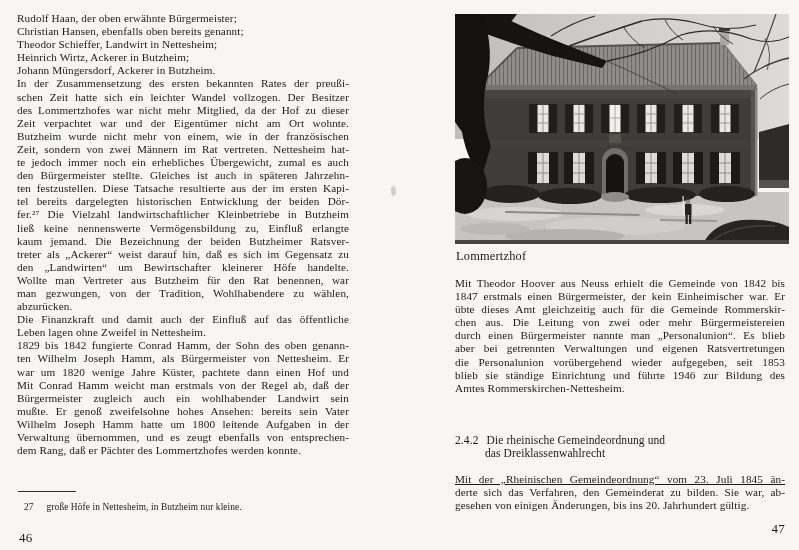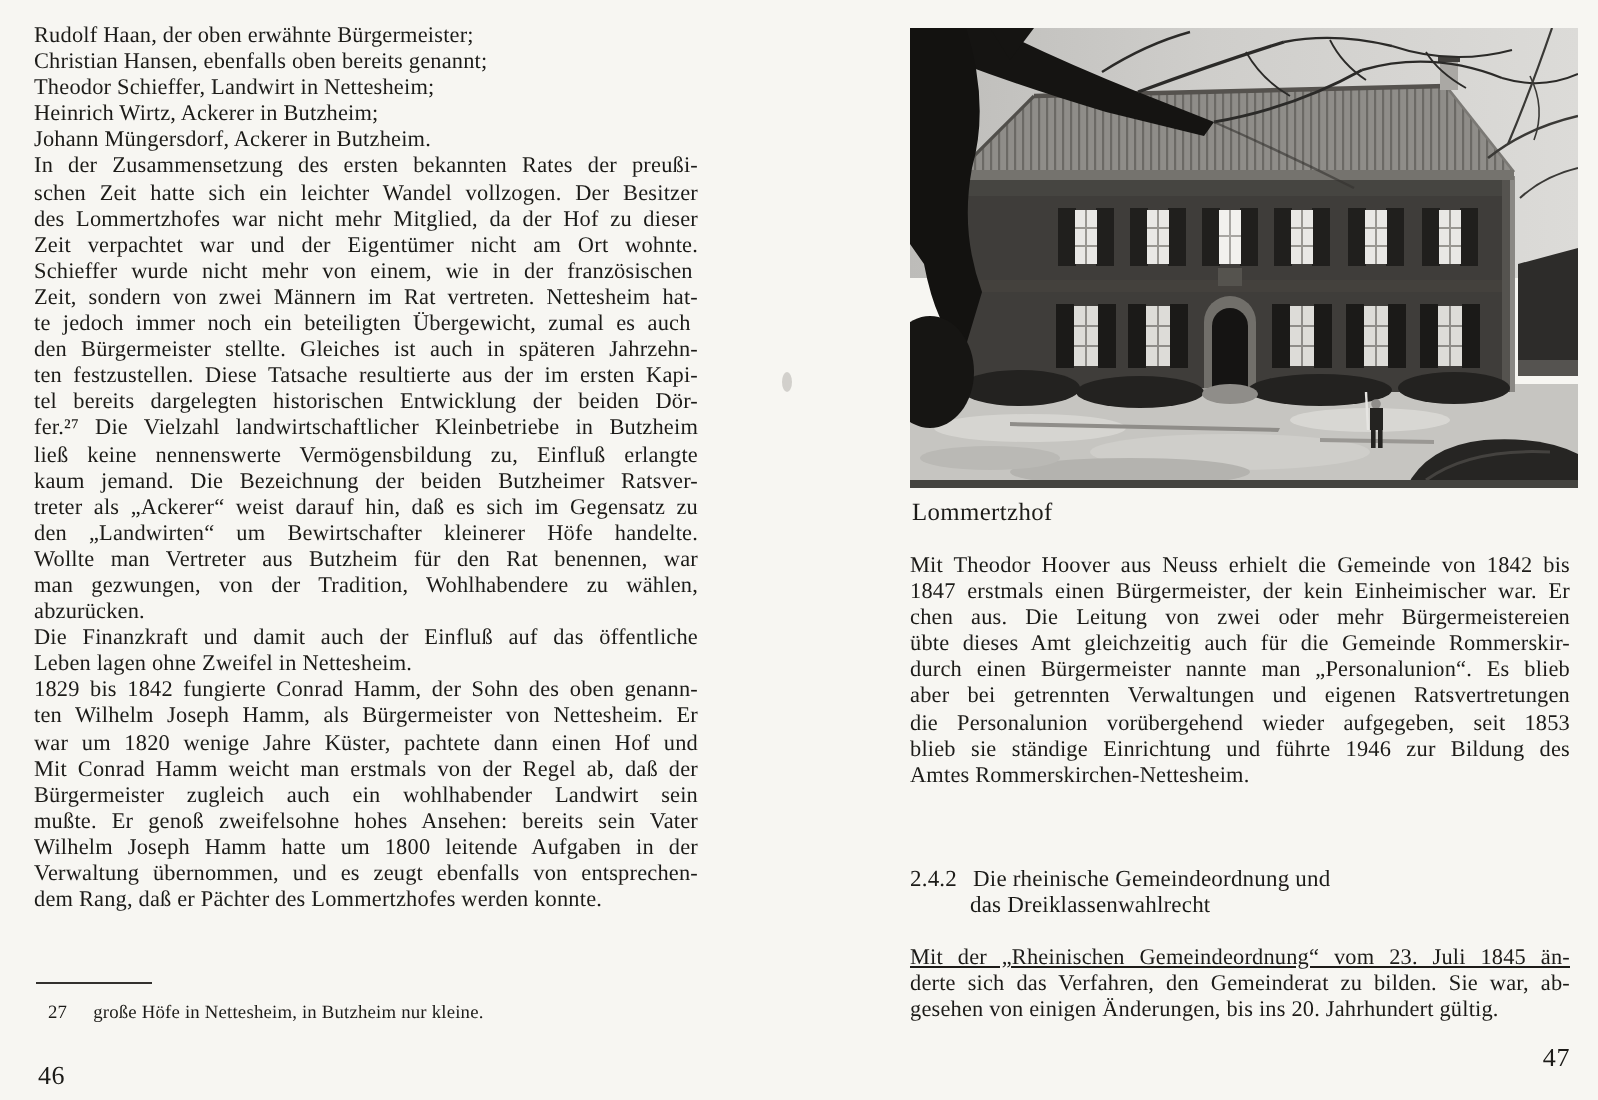--- a/index.html
+++ b/index.html
@@ -40,23 +40,23 @@
   <div class="textcol left-body">
       <div class="line"><span>Rudolf Haan, der oben erwähnte Bürgermeister;</span></div>
       <div class="line"><span>Christian Hansen, ebenfalls oben bereits genannt;</span></div>
       <div class="line"><span>Theodor Schieffer, Landwirt in Nettesheim;</span></div>
       <div class="line"><span>Heinrich Wirtz, Ackerer in Butzheim;</span></div>
       <div class="line"><span>Johann Müngersdorf, Ackerer in Butzheim.</span></div>
       <div class="line j" style="word-spacing: 4.62305px;"><span>In der Zusammensetzung des ersten bekannten Rates der preußi-</span></div>
       <div class="line j" style="word-spacing: 3.98264px;"><span>schen Zeit hatte sich ein leichter Wandel vollzogen. Der Besitzer</span></div>
       <div class="line j" style="word-spacing: 2.90156px;"><span>des Lommertzhofes war nicht mehr Mitglied, da der Hof zu dieser</span></div>
       <div class="line j" style="word-spacing: 5.51215px;"><span>Zeit verpachtet war und der Eigentümer nicht am Ort wohnte.</span></div>
-      <div class="line j" style="word-spacing: 4.03819px;"><span>Schieffer wurde nicht mehr von einem, wie in der französischen</span></div>
+      <div class="line j" style="word-spacing: 4.03819px;"><span>Butzheim wurde nicht mehr von einem, wie in der französischen</span></div>
       <div class="line j" style="word-spacing: 3.07465px;"><span>Zeit, sondern von zwei Männern im Rat vertreten. Nettesheim hat-</span></div>
-      <div class="line j" style="word-spacing: 3.21354px;"><span>te jedoch immer noch ein beteiligten Übergewicht, zumal es auch</span></div>
+      <div class="line j" style="word-spacing: 3.21354px;"><span>te jedoch immer noch ein erhebliches Übergewicht, zumal es auch</span></div>
       <div class="line j" style="word-spacing: 4.1582px;"><span>den Bürgermeister stellte. Gleiches ist auch in späteren Jahrzehn-</span></div>
       <div class="line j" style="word-spacing: 2.81944px;"><span>ten festzustellen. Diese Tatsache resultierte aus der im ersten Kapi-</span></div>
       <div class="line j" style="word-spacing: 5.2567px;"><span>tel bereits dargelegten historischen Entwicklung der beiden Dör-</span></div>
       <div class="line j" style="word-spacing: 5.17448px; text-align: center;"><span>fer.²⁷ Die Vielzahl landwirtschaftlicher Kleinbetriebe in Butzheim</span></div>
       <div class="line j" style="word-spacing: 6.55729px;"><span>ließ keine nennenswerte Vermögensbildung zu, Einfluß erlangte</span></div>
       <div class="line j" style="word-spacing: 5.34375px;"><span>kaum jemand. Die Bezeichnung der beiden Butzheimer Ratsver-</span></div>
       <div class="line j" style="word-spacing: 2.81108px;"><span>treter als „Ackerer“ weist darauf hin, daß es sich im Gegensatz zu</span></div>
       <div class="line j" style="word-spacing: 8.11719px;"><span>den „Landwirten“ um Bewirtschafter kleinerer Höfe handelte.</span></div>
       <div class="line j" style="word-spacing: 5.28993px;"><span>Wollte man Vertreter aus Butzheim für den Rat benennen, war</span></div>
       <div class="line j" style="word-spacing: 6.18973px;"><span>man gezwungen, von der Tradition, Wohlhabendere zu wählen,</span></div>
@@ -254,22 +254,22 @@
         <path d="M152,47 Q186,62 222,80" stroke="#34322f" stroke-width="1.2" fill="none" opacity="0.6"></path>
       </g>
     </svg>
   </div>
 
   <div class="caption">Lommertzhof</div>
 
   <div class="textcol para1">
       <div class="line j" style="word-spacing: 2.57187px;"><span>Mit Theodor Hoover aus Neuss erhielt die Gemeinde von 1842 bis</span></div>
       <div class="line j" style="word-spacing: 2.92773px;"><span>1847 erstmals einen Bürgermeister, der kein Einheimischer war. Er</span></div>
+      <div class="line j" style="word-spacing: 3.76562px;"><span>übte dieses Amt gleichzeitig auch für die Gemeinde Rommerskir-</span></div>
       <div class="line j" style="word-spacing: 6.10547px;"><span>chen aus. Die Leitung von zwei oder mehr Bürgermeistereien</span></div>
-      <div class="line j" style="word-spacing: 3.76562px;"><span>übte dieses Amt gleichzeitig auch für die Gemeinde Rommerskir-</span></div>
       <div class="line j" style="word-spacing: 4.47768px;"><span>durch einen Bürgermeister nannte man „Personalunion“. Es blieb</span></div>
       <div class="line j" style="word-spacing: 6.17708px;"><span>aber bei getrennten Verwaltungen und eigenen Ratsvertretungen</span></div>
       <div class="line j" style="word-spacing: 6.65625px;"><span>die Personalunion vorübergehend wieder aufgegeben, seit 1853</span></div>
       <div class="line j" style="word-spacing: 4.73438px;"><span>blieb sie ständige Einrichtung und führte 1946 zur Bildung des</span></div>
       <div class="line"><span>Amtes Rommerskirchen-Nettesheim.</span></div>
     </div>
 
   <div class="heading">
     <div class="h1"><span class="sect">2.4.2</span><span>Die rheinische Gemeindeordnung und</span></div>
     <div class="h2">das Dreiklassenwahlrecht</div>

